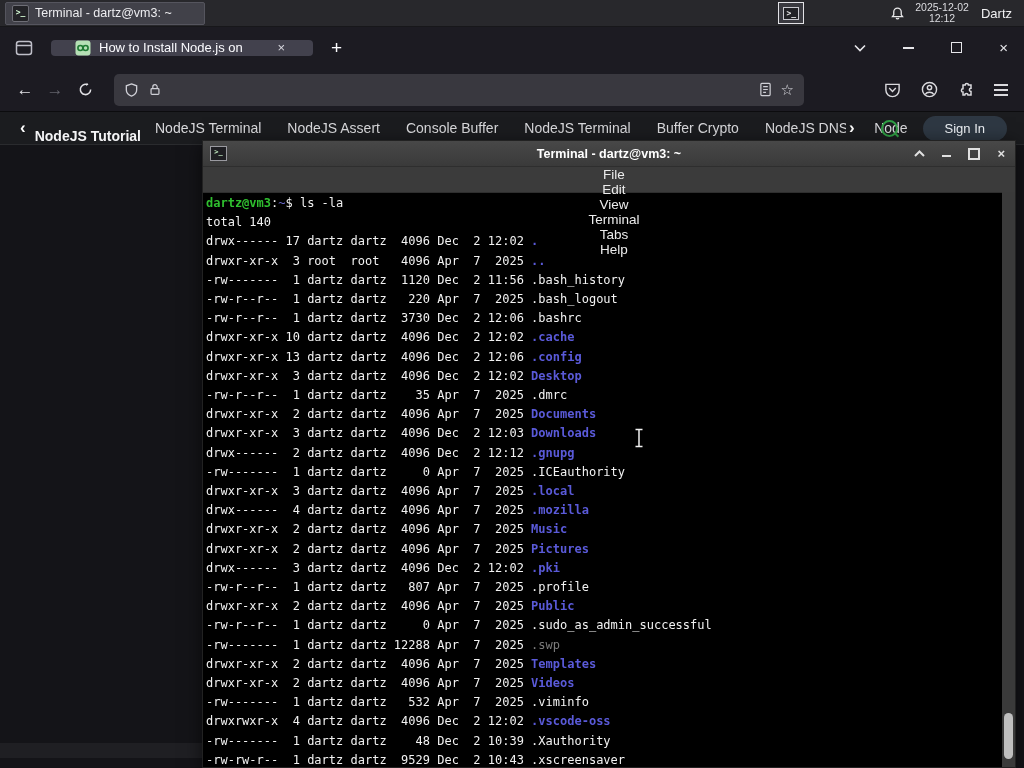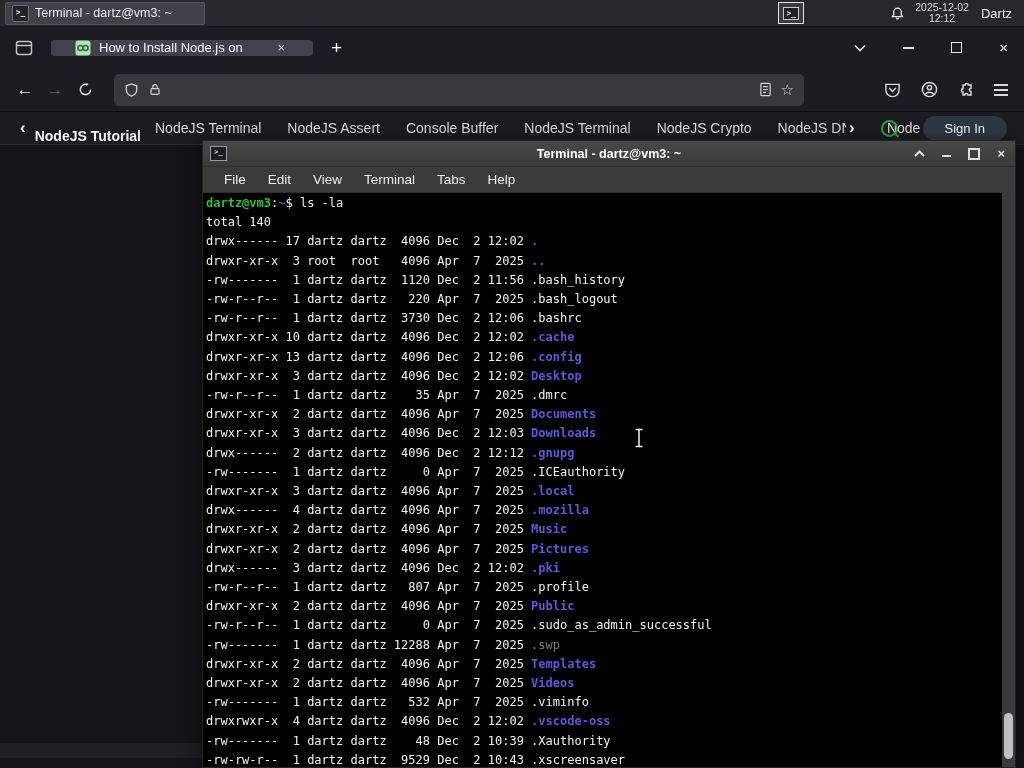--- a/index.html
+++ b/index.html
@@ -92,21 +92,21 @@
             position:relative;border-bottom:1px solid #2e2e2e;}
   .t-icon{margin-left:7px;width:15px;height:13px;background:#1e1e22;border:1px solid #9a9aa0;
           color:#bfe8bf;font:bold 7px/11px "DejaVu Sans Mono",monospace;text-align:center;z-index:1;}
   .t-title{position:absolute;left:0;right:0;text-align:center;font-size:12.5px;font-weight:bold;color:#fff;}
   .t-btns{margin-left:auto;display:flex;align-items:center;gap:17px;padding-right:10px;z-index:1;color:#e0e0e0;}
   .t-btn{display:flex;align-items:center;}
   .t-min{width:9px;height:2px;background:#e0e0e0;margin-top:5px;}
   .t-max{width:8px;height:8px;border:2px solid #e0e0e0;}
   .t-close{font-size:13px;font-weight:bold;line-height:13px;}
   .menubar{height:26px;background:#3b3b3b;display:flex;align-items:center;font-size:13.5px;
-           color:#ececec;padding-left:10px;border-bottom:1px solid #2e2e2e;box-sizing:border-box;}
+           color:#ececec;padding-left:10px;border-bottom:1px solid #2e2e2e;box-sizing:border-box;flex-direction:column;}
   .menu-item{padding:0 11px;}
   .term-body{position:absolute;left:0;top:51px;right:0;bottom:0;}
   .term-out{position:absolute;left:3px;top:2px;right:14px;bottom:0;overflow:hidden;
             font-family:"DejaVu Sans Mono",monospace;font-size:12px;line-height:19.2px;
             white-space:pre;color:#f2f2f2;}
   .t-f{color:#f2f2f2;}
   .t-p{color:#2fbf2f;font-weight:bold;}
   .t-t{color:#6868c8;}
   .t-d{color:#5a5ad9;font-weight:bold;}
   .t-x{color:#7d7d7d;}
@@ -235,21 +235,21 @@
   </div>
 
   <div class="gfgnav">
     <span class="gfg-back-chevron">‹</span>
     <span class="gfg-main">NodeJS Tutorial</span>
     <div class="gfg-items">
         <span class="nav-item">NodeJS Terminal</span>
         <span class="nav-item">NodeJS Assert</span>
         <span class="nav-item">Console Buffer</span>
         <span class="nav-item">NodeJS Terminal</span>
-        <span class="nav-item">NodeJS Crypto</span>
+        <span class="nav-item">Buffer Crypto</span>
         <span class="nav-item">NodeJS DNS</span>
         <span class="nav-item">Node</span>
       </div>
     <span class="gfg-next-chevron">›</span>
     <span class="gfg-search"></span>
     <button class="signin">Sign In</button>
   </div>
 
   <div class="page">
     <div class="page-strip"></div>

